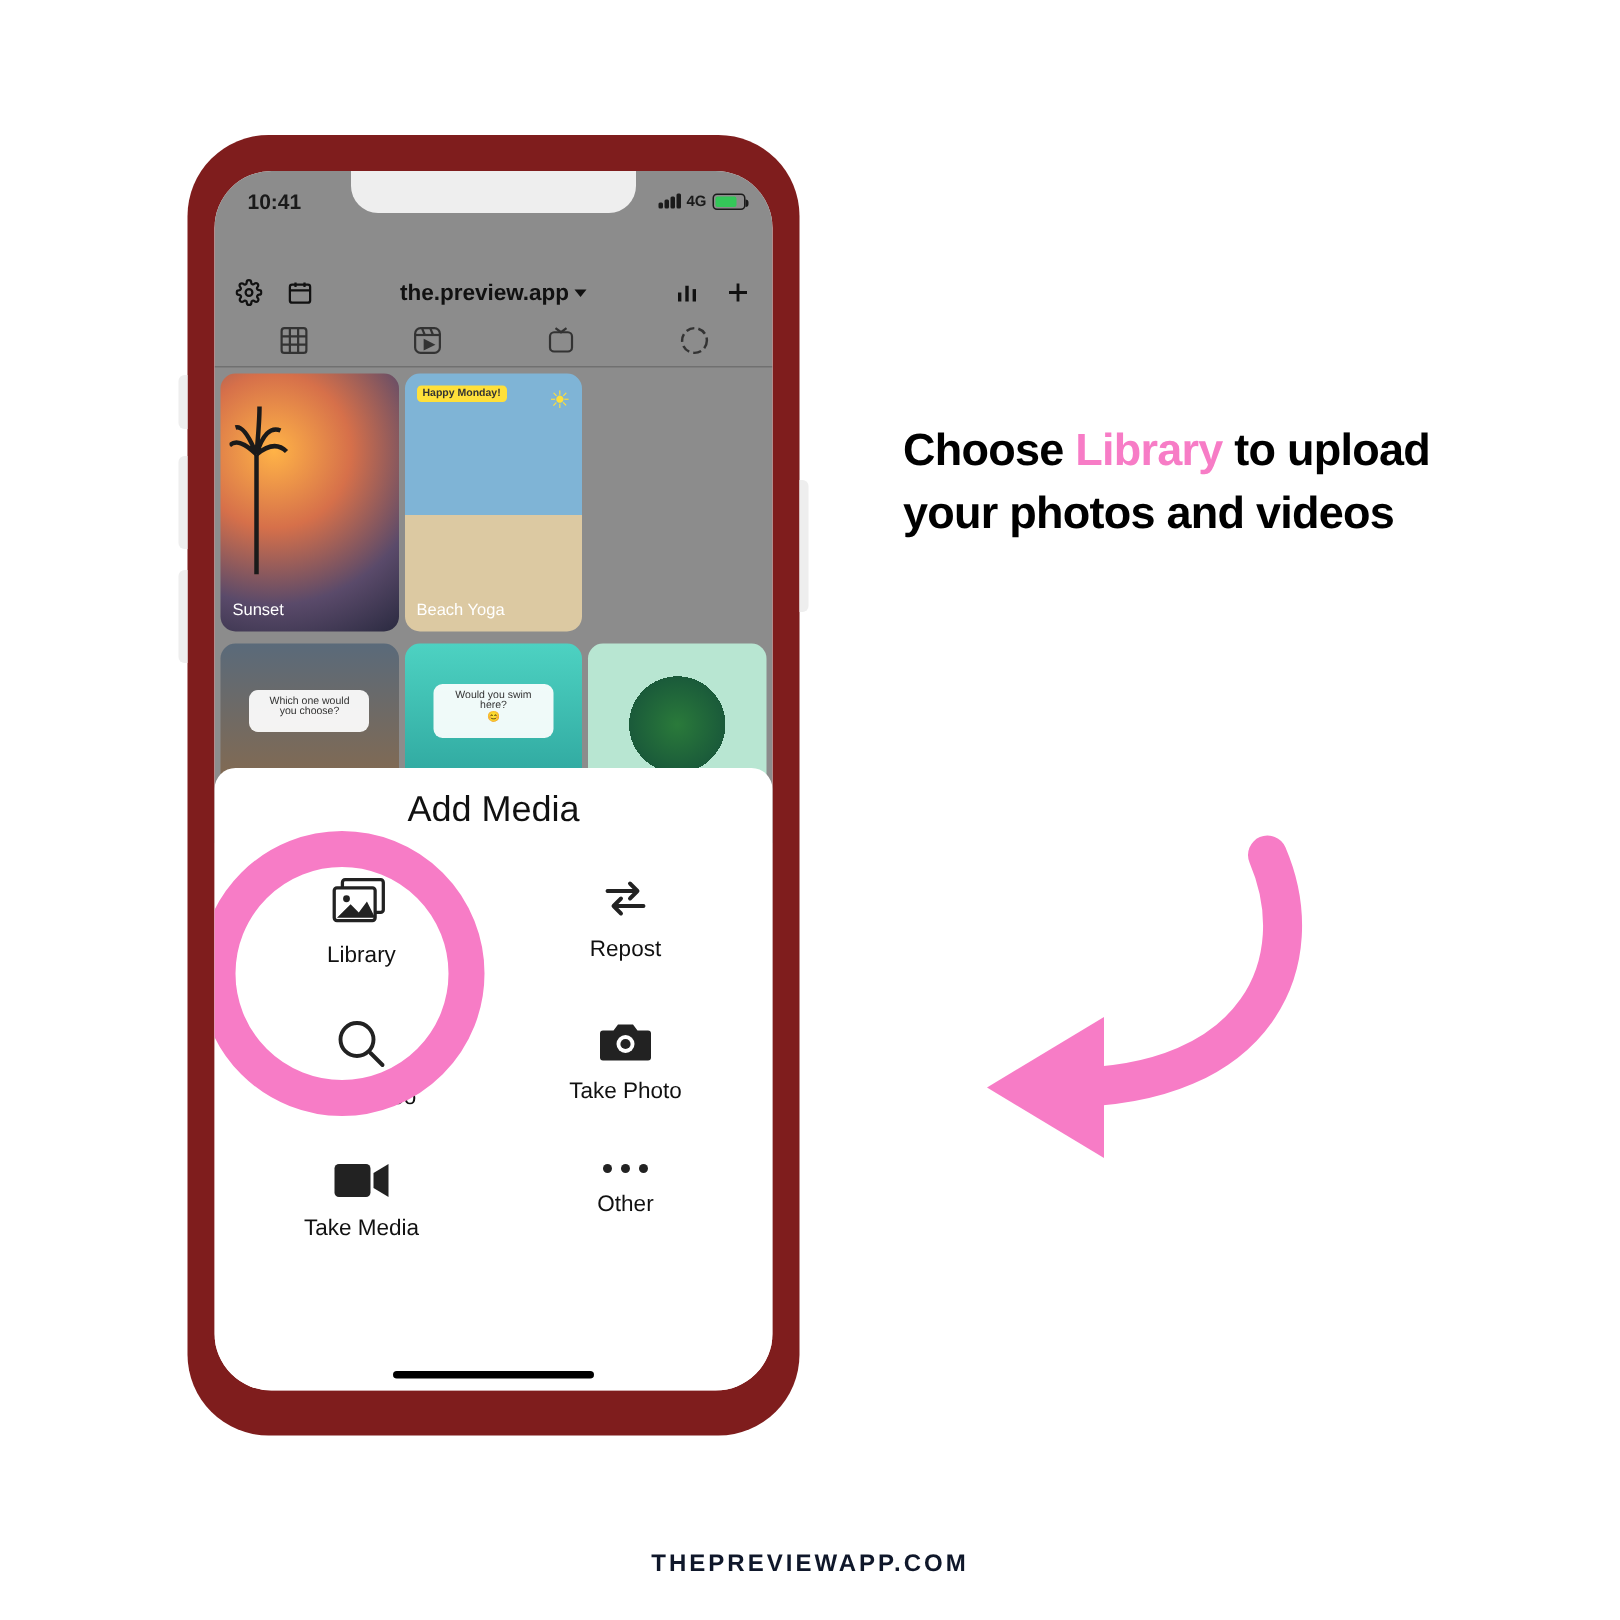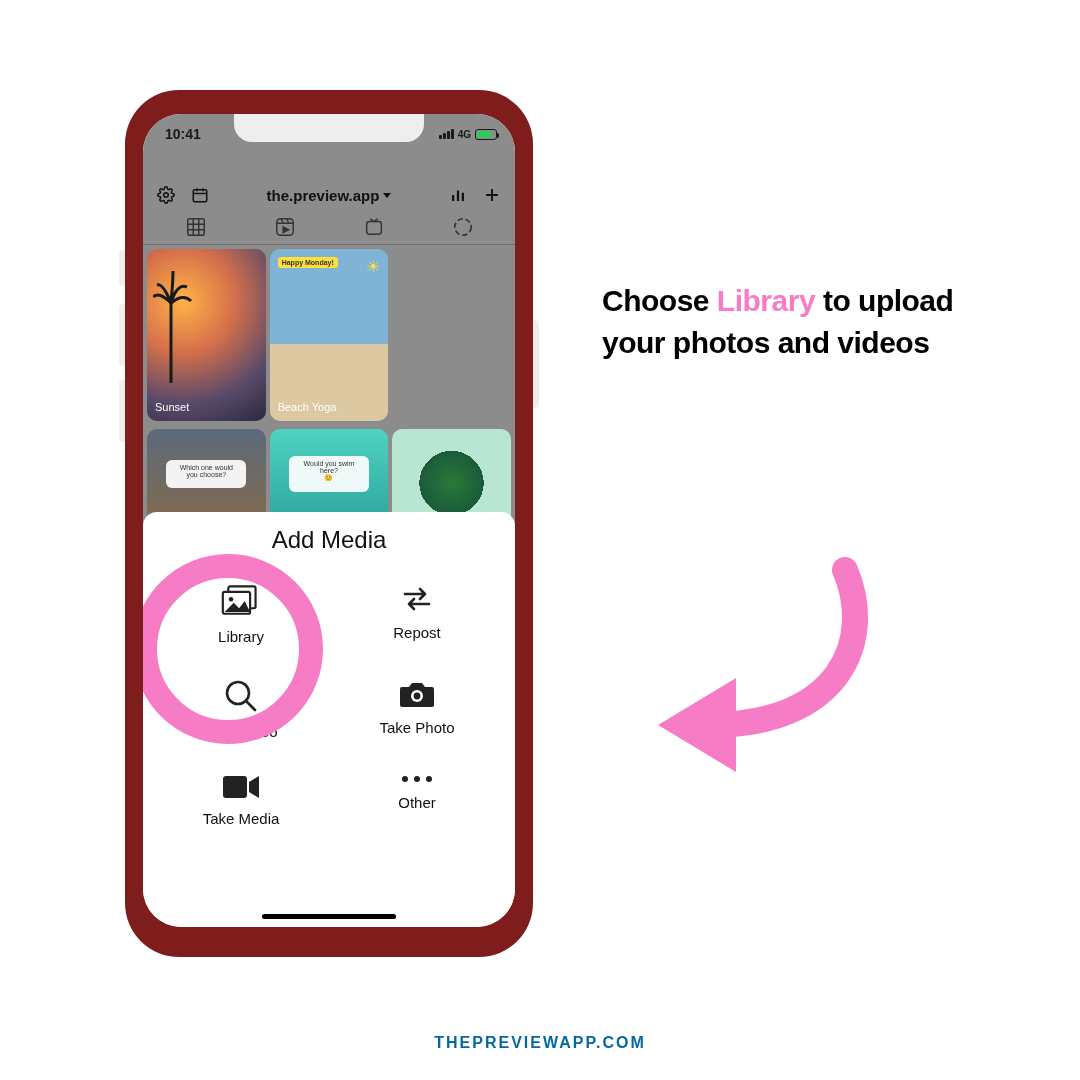--- a/index.html
+++ b/index.html
@@ -185,21 +185,21 @@
     top: 550px;
     width: 260px;
     height: 230px;
   }
 
   
   .watermark{
     position:absolute;
     left:50%; transform:translateX(-50%);
     bottom:28px;
-    color:#0369a1;
+    color:#0f172a;
     font-size:16px;
     font-weight:800;
     letter-spacing:2px;
   }
 
   svg { display:block; }
 </style>
 </head>
 <body>
 

